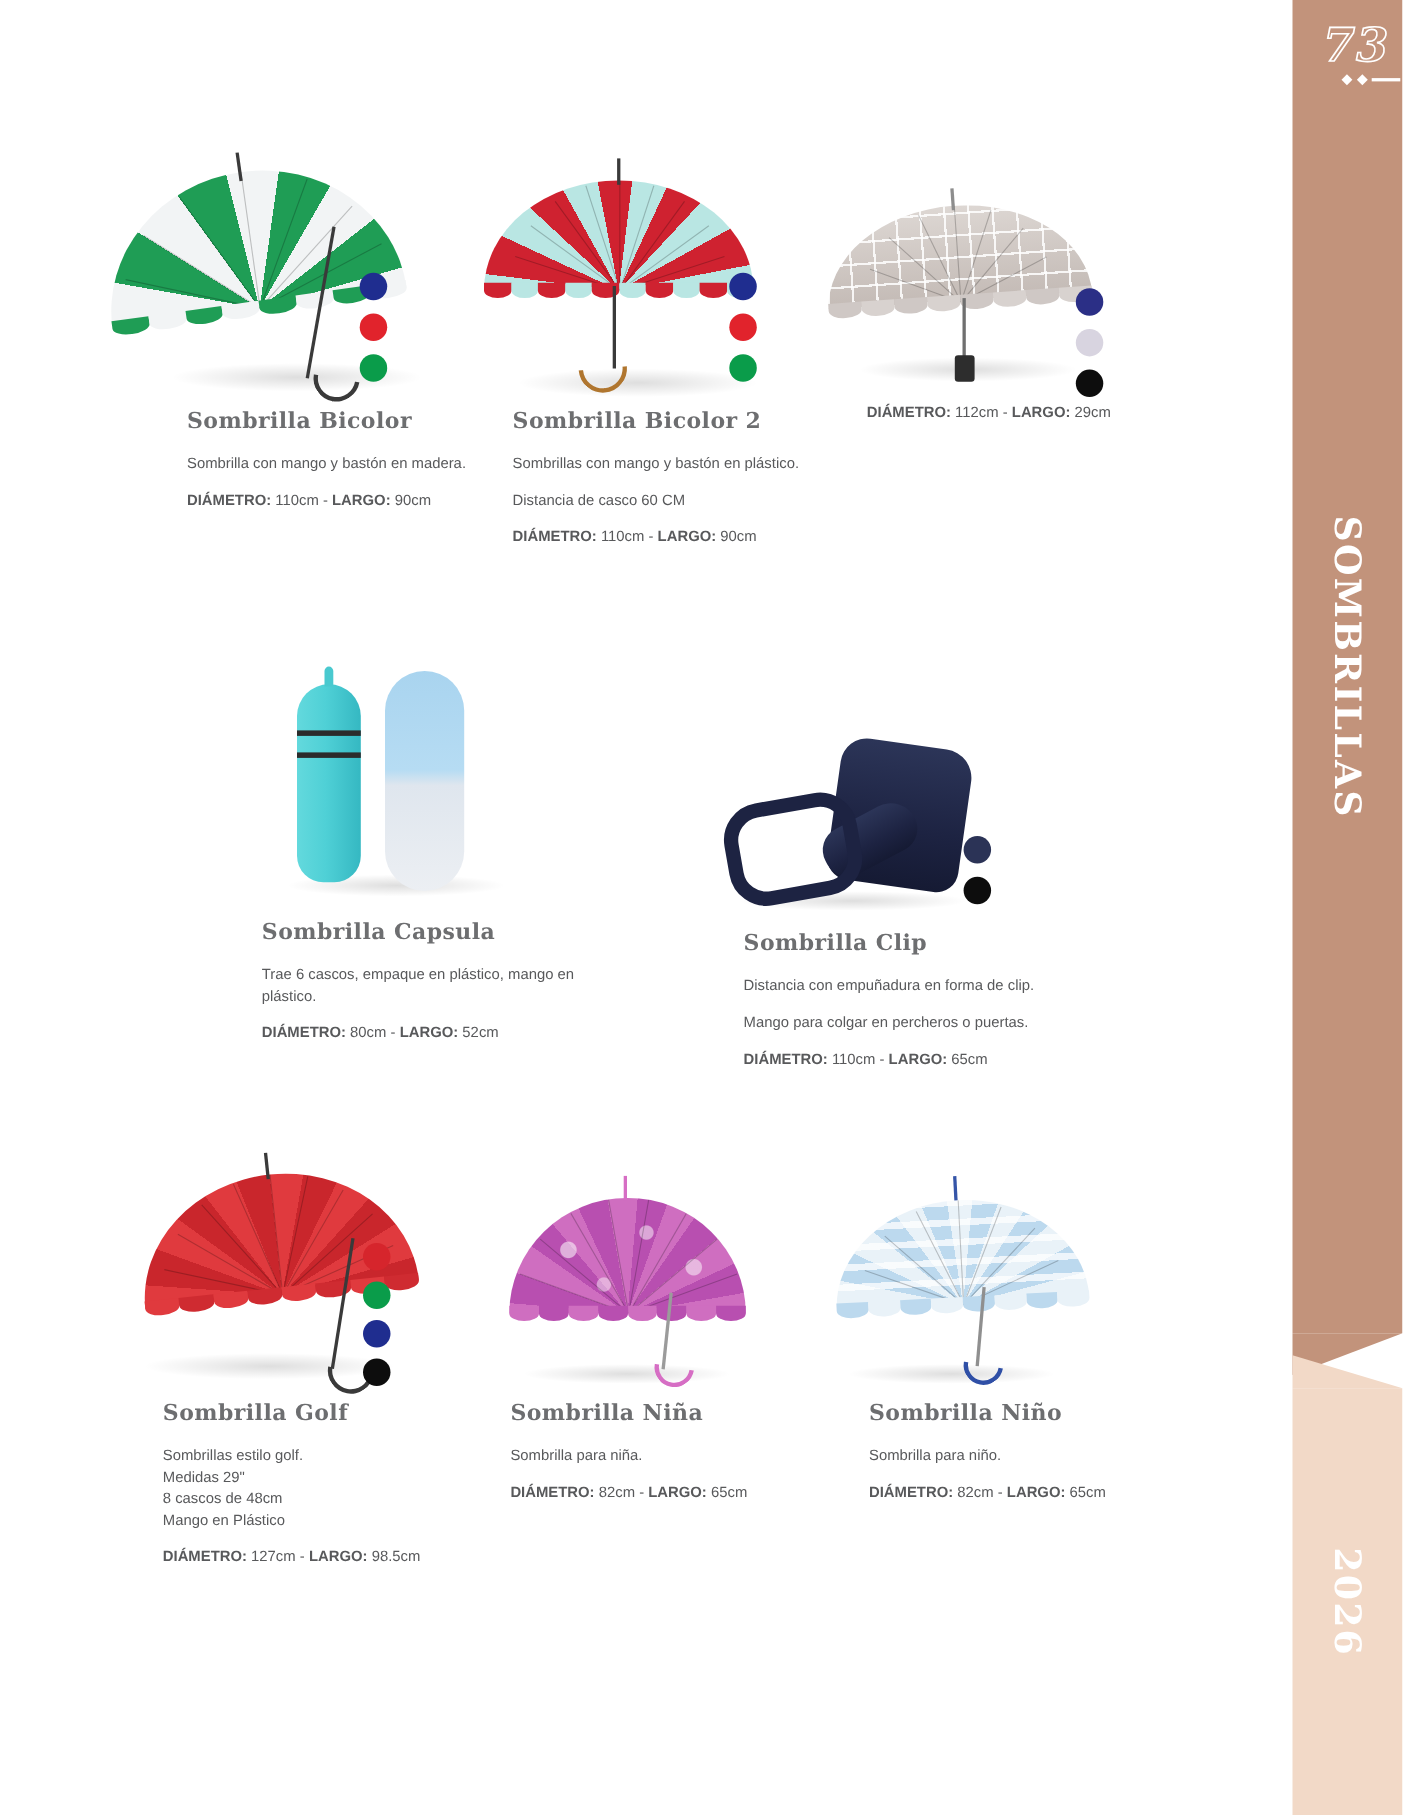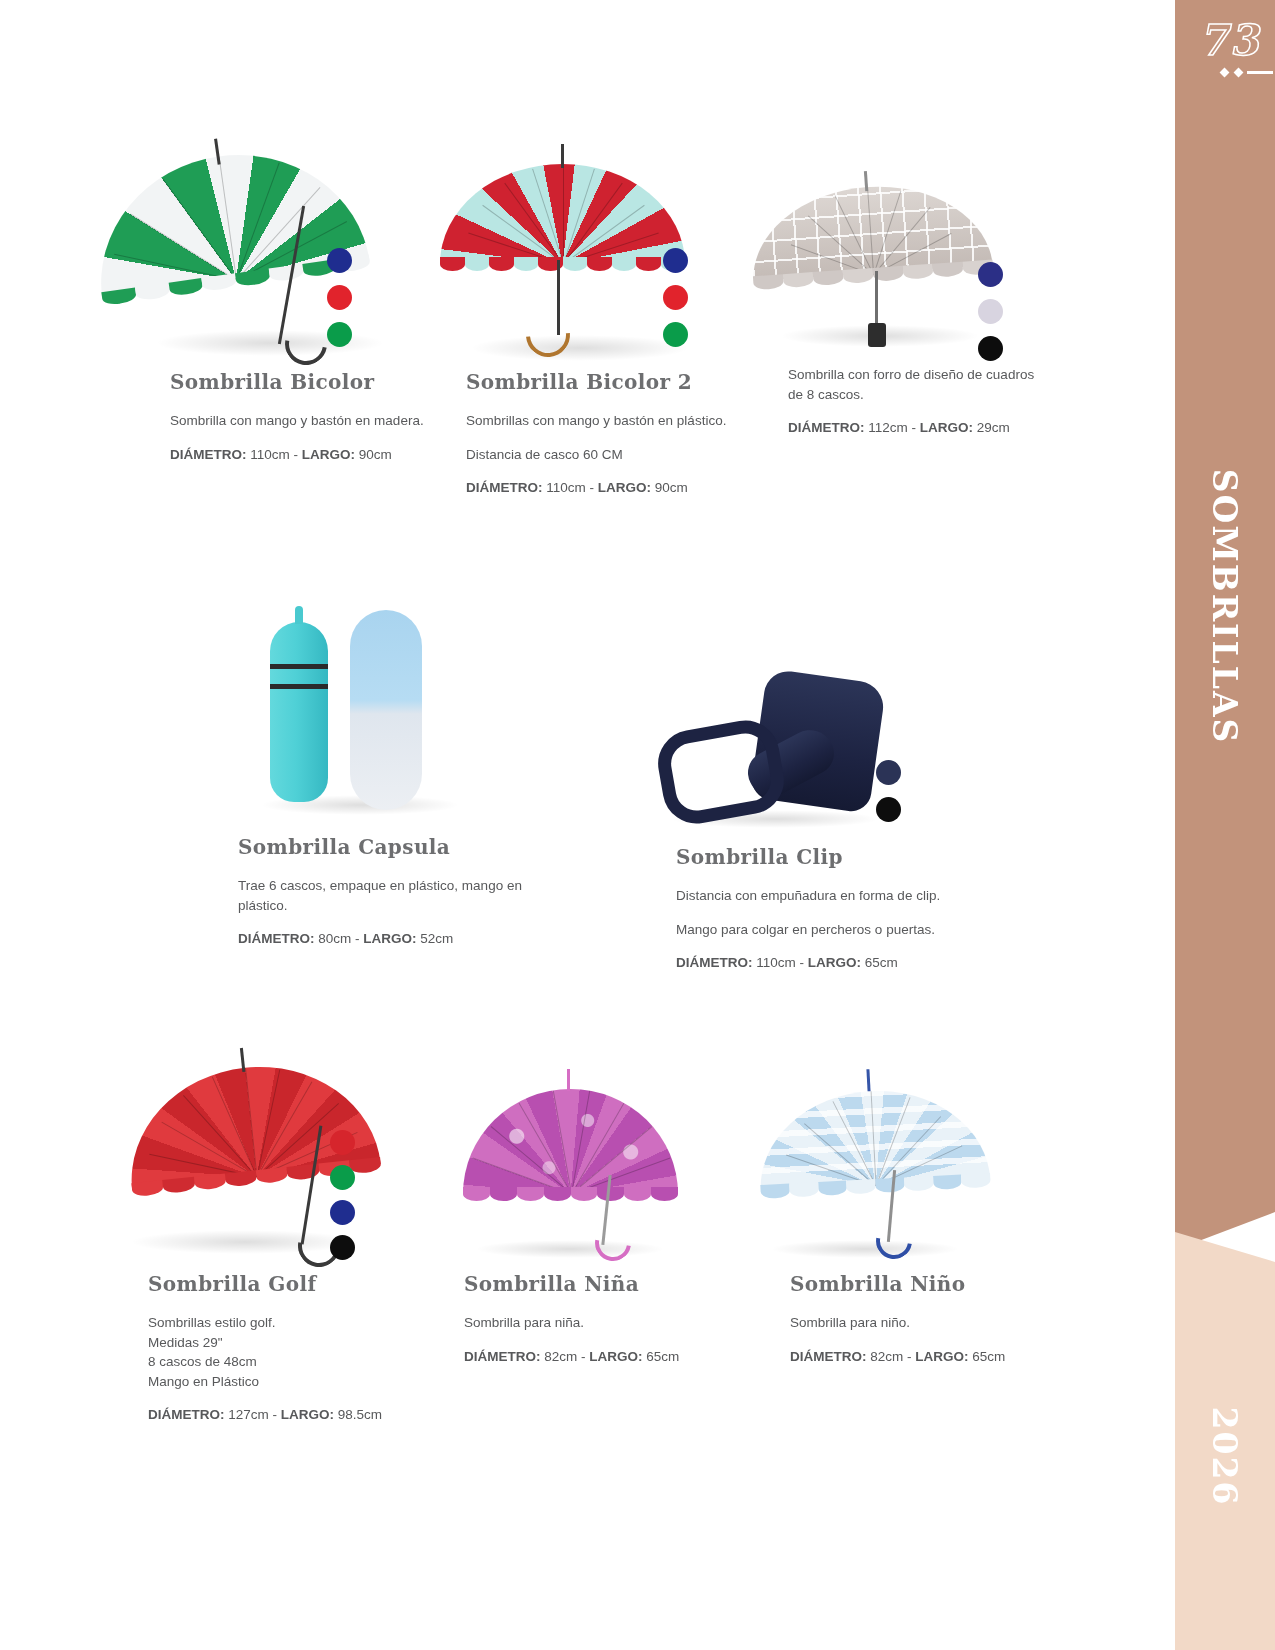--- a/index.html
+++ b/index.html
@@ -403,21 +403,20 @@
   <div class="shaft" style="left:127px; top:110px; height:75px;"></div>
   <div class="handle" style="left:96px; top:163px; width:36px; height:36px; border-color:#b0762f; border-top-color:transparent; border-left-color:transparent; transform:rotate(40deg);"></div>
 </div>
 <div class="swatches" style="left:663px; top:248px;">
   <span class="swatch" style="background:#1f2d8f"></span>
   <span class="swatch" style="background:#e1232c"></span>
   <span class="swatch" style="background:#0a9c4a"></span>
 </div>
 
 <div class="product" style="left:788px; top:365px; width:250px;">
-  <p class="prod-desc">Sombrilla con forro de diseño de cuadros de 8 cascos.</p>
   <p class="prod-meas">
     <b>DIÁMETRO:</b>
     <span>112cm</span>
     <span>-</span>
     <b>LARGO:</b>
     <span>29cm</span>
   </p>
 </div>
 <div class="art" style="left:740px; top:175px; width:280px; height:180px;">
   <div class="shadow-ell" style="left:40px; top:150px; width:200px; height:22px;"></div>

